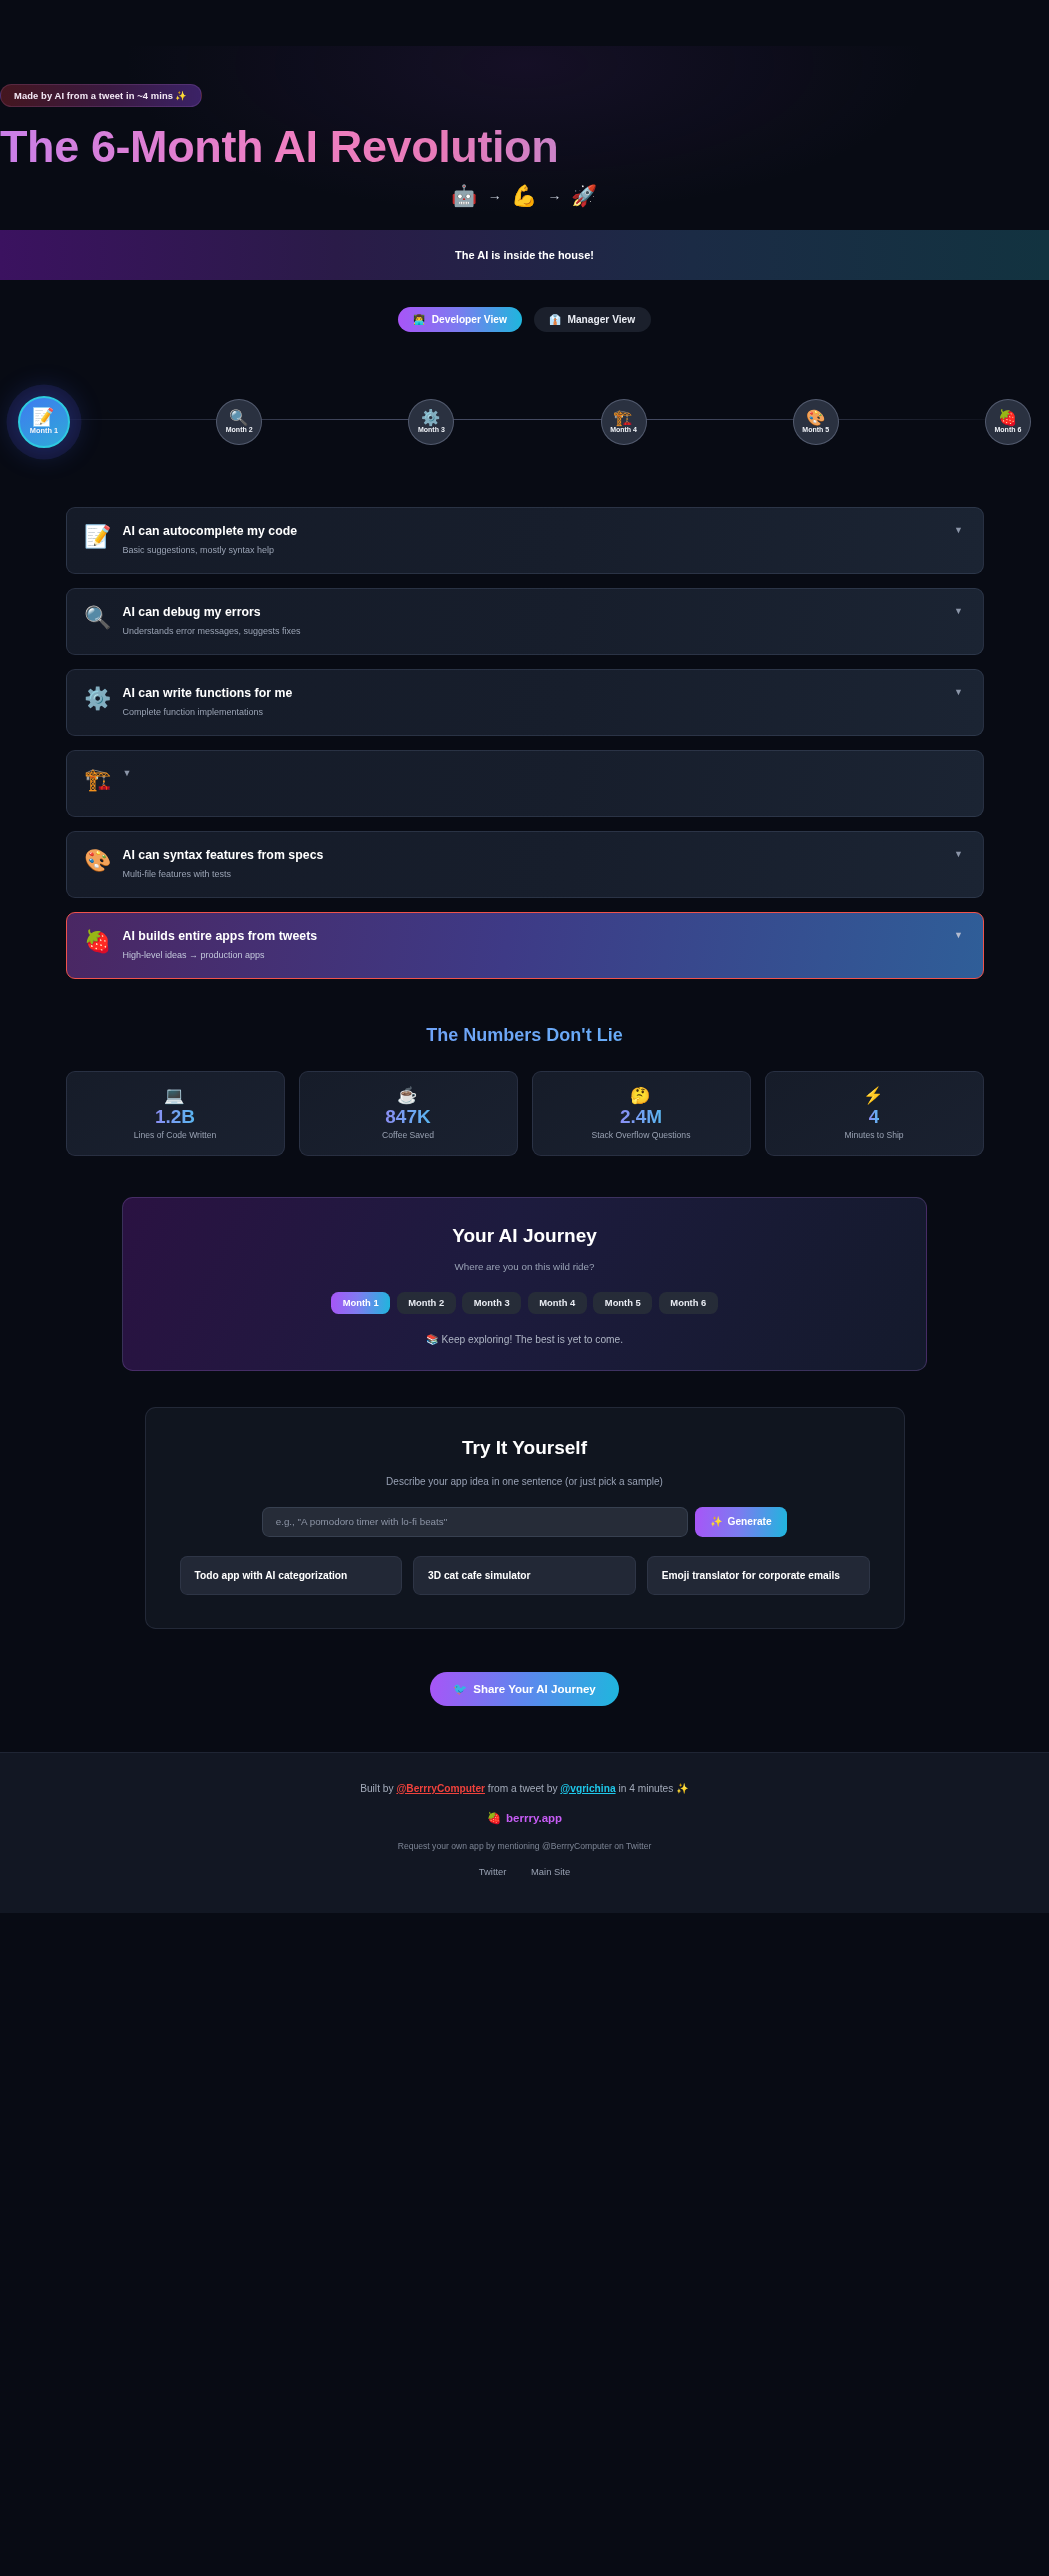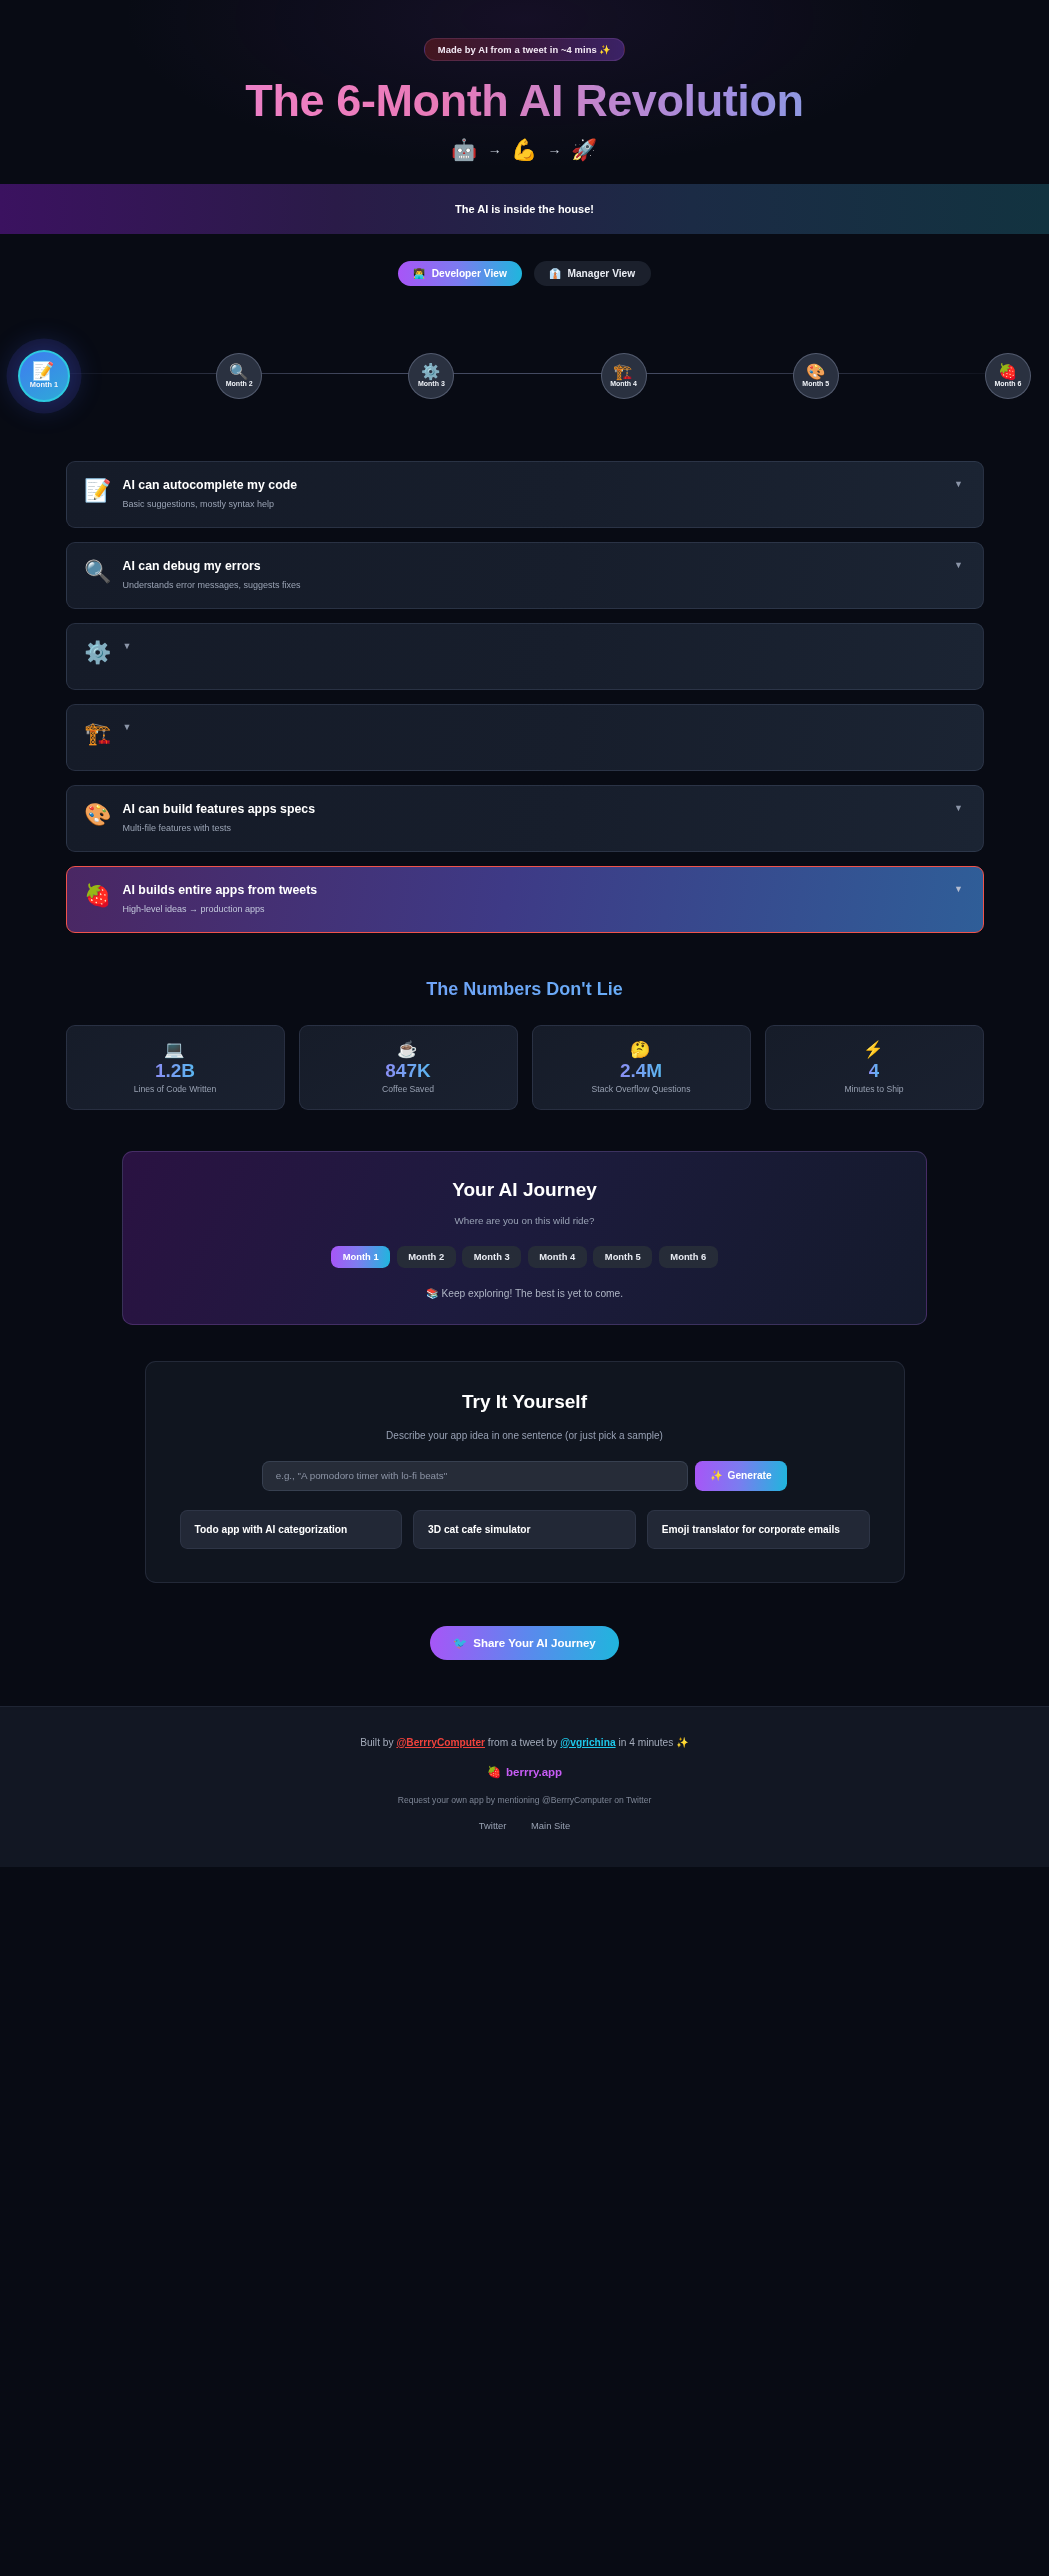--- a/index.html
+++ b/index.html
@@ -10,24 +10,24 @@
     background: #080b14;
     font-family: "Liberation Sans", sans-serif;
     color: #e8eaf0;
     overflow-x: hidden;
   }
 
   
   .hero {
     padding-top: 38px;
     padding-bottom: 24.6px;
-    text-align: center;
     background:
       radial-gradient(ellipse 574px 213px at 50% 10%, rgba(88,40,130,0.16), transparent 70%),
       #080b14;
+    margin-top: 46px;
   }
   .badge {
     display: inline-block;
     padding: 4.9px 13px;
     border-radius: 819px;
     font-size: 9.4px;
     font-weight: bold;
     letter-spacing: 0.1px;
     color: #f3e9f5;
     background: linear-gradient(90deg, #44161f 0%, #3a1a42 55%, #3b2266 100%);
@@ -464,30 +464,34 @@
     <div class="acc-card">
      <span class="acc-ico">🔍</span>
      <div class="acc-text">
        <div class="acc-title">AI can debug my errors</div>
        <div class="acc-sub">Understands error messages, suggests fixes</div>
      </div>
      <span class="acc-chevron">▼</span>
    </div>
     <div class="acc-card">
      <span class="acc-ico">⚙️</span>
+     <div class="acc-text">
+       <div class="acc-title">AI can write functions for me</div>
+       <div class="acc-sub">Complete function implementations</div>
+     </div>
      <span class="acc-chevron">▼</span>
    </div>
     <div class="acc-card">
      <span class="acc-ico">🏗️</span>
      <span class="acc-chevron">▼</span>
    </div>
     <div class="acc-card">
      <span class="acc-ico">🎨</span>
      <div class="acc-text">
-       <div class="acc-title">AI can build features apps specs</div>
+       <div class="acc-title">AI can syntax features from specs</div>
        <div class="acc-sub">Multi-file features with tests</div>
      </div>
      <span class="acc-chevron">▼</span>
    </div>
     <div class="acc-card highlight">
      <span class="acc-ico">🍓</span>
      <div class="acc-text">
        <div class="acc-title">AI builds entire apps from tweets</div>
        <div class="acc-sub">High-level ideas → production apps</div>
      </div>

